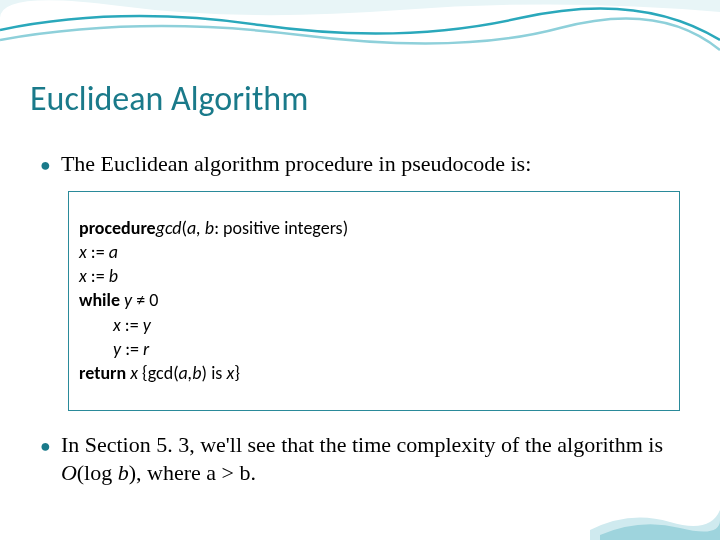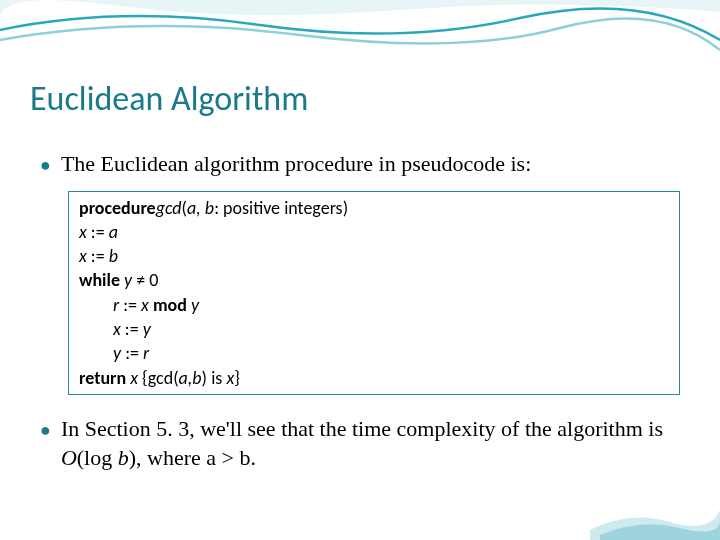--- a/index.html
+++ b/index.html
@@ -48,21 +48,21 @@
     flex-shrink: 0;
   }
   .bullet-text {
     font-size: 22px;
     color: #000;
     line-height: 1.3;
   }
   .code-box {
     border: 1px solid #2a8a9a;
     margin: 8px 0 20px 28px;
-    padding: 4px 10px;
+    padding: 24px 10px;
     font-family: Calibri, 'Segoe UI', sans-serif;
     font-size: 18px;
     line-height: 1.35;
     color: #000;
     width: 590px;
   }
   .code-box .kw {
     font-weight: bold;
   }
   .code-box .it {
@@ -106,23 +106,20 @@
     <div>
       <span class="it">x</span><span> := </span><span class="it">a</span>
     </div>
     <div>
       <span class="it">x</span><span> := </span><span class="it">b</span>
     </div>
     <div>
       <span class="kw">while</span><span class="it">   y </span><span>≠</span><span> 0</span>
     </div>
     <span class="indent">
-      <span class="it">r</span><span> := </span><span class="it">x </span><span class="kw">mod</span><span class="it"> y</span>
-    </span>
-    <span class="indent">
       <span class="it">x</span><span> := </span><span class="it">y</span>
     </span>
     <span class="indent">
       <span class="it">y</span><span> := </span><span class="it">r</span>
     </span>
     <div>
       <span class="kw">return</span><span class="it"> x </span><span>{gcd(</span><span class="it">a,b</span><span>) is </span><span class="it">x</span><span>}</span>
     </div>
   </div>
 

